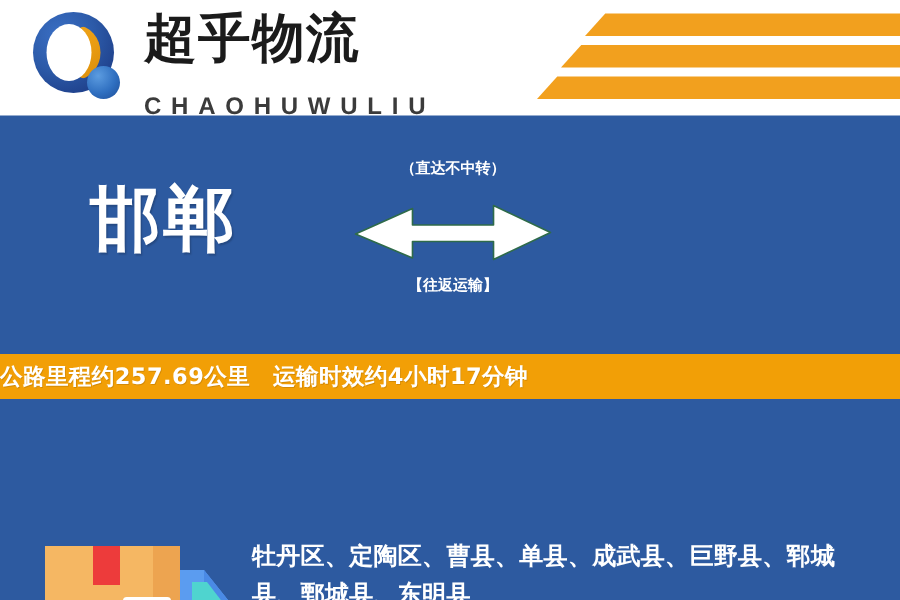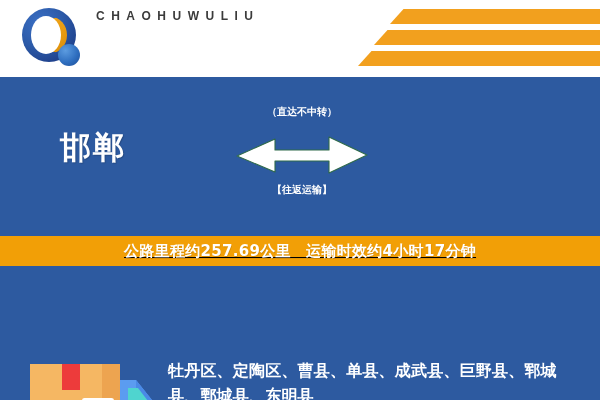--- a/index.html
+++ b/index.html
@@ -92,23 +92,23 @@
   .brand-cn {
     font-family: "DejaVu Sans", "Liberation Sans", sans-serif;
     font-size: 35px;
     font-weight: bold;
     color: #1b1b1b;
     letter-spacing: 1px;
     line-height: 38px;
     white-space: nowrap;
   }
   .brand-en {
-    margin-top: 2px;
+    margin-top: 18px;
     font-family: "Liberation Sans", sans-serif;
-    font-size: 12px;
+    font-size: 16px;
     font-weight: bold;
     color: #3b3b3b;
     letter-spacing: 6.5px;
     white-space: nowrap;
   }
 
   .stripes {
     position: absolute;
     right: 0;
     top: 9px;
@@ -142,21 +142,21 @@
     position: absolute;
     left: 0;
     top: 0;
     width: 600px;
     height: 159px;
   }
   .city {
     position: absolute;
     top: 42px;
     font-family: "DejaVu Sans", "Liberation Sans", sans-serif;
-    font-size: 31px;
+    font-size: 47px;
     font-weight: bold;
     color: #ffffff;
     letter-spacing: 2px;
     line-height: 56px;
     white-space: nowrap;
     text-shadow: 1px 1px 1px rgba(0,0,0,0.18);
   }
   .city.origin { left: 60px; }
   .city.destination { left: 387px; }
 
@@ -190,22 +190,21 @@
   
   .info-bar {
     position: absolute;
     left: 0;
     top: 159px;
     width: 600px;
     height: 30px;
     background: #f29f06;
     display: flex;
     align-items: center;
-    justify-content: center;
-    text-decoration: underline;
+    justify-content: flex-start;
   }
   .info-bar-text {
     font-family: "DejaVu Sans", "Liberation Sans", sans-serif;
     font-size: 15px;
     font-weight: bold;
     color: #ffffff;
     letter-spacing: 0.3px;
     white-space: nowrap;
     text-shadow: 0.5px 0.5px 0 rgba(120,70,0,0.25);
   }
@@ -247,20 +246,21 @@
 
     <div class="logo-mark">
       <div class="logo-circle"></div>
       <div class="logo-inner-hole"></div>
       <div class="logo-crescent"></div>
       <div class="logo-crescent-cut"></div>
       <div class="logo-dot"></div>
     </div>
 
     <div class="brand-block">
+      <div class="brand-cn">超乎物流</div>
       <div class="brand-en">CHAOHUWULIU</div>
     </div>
 
     <div class="stripes">
       <div class="stripe s1"></div>
       <div class="stripe s2"></div>
       <div class="stripe s3"></div>
     </div>
   </div>
 

